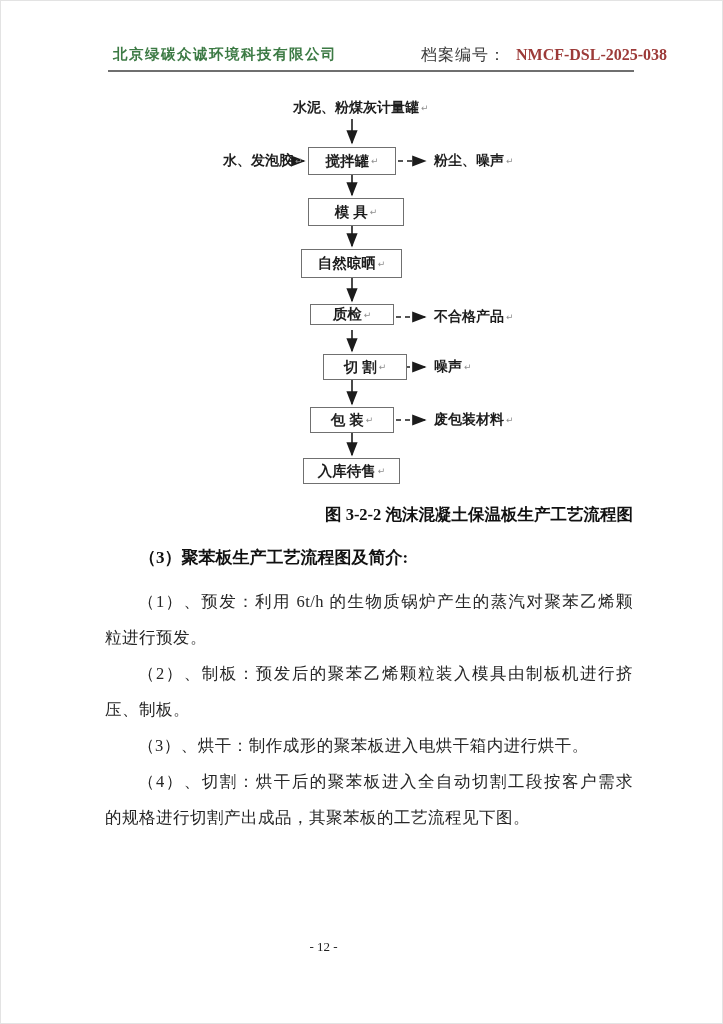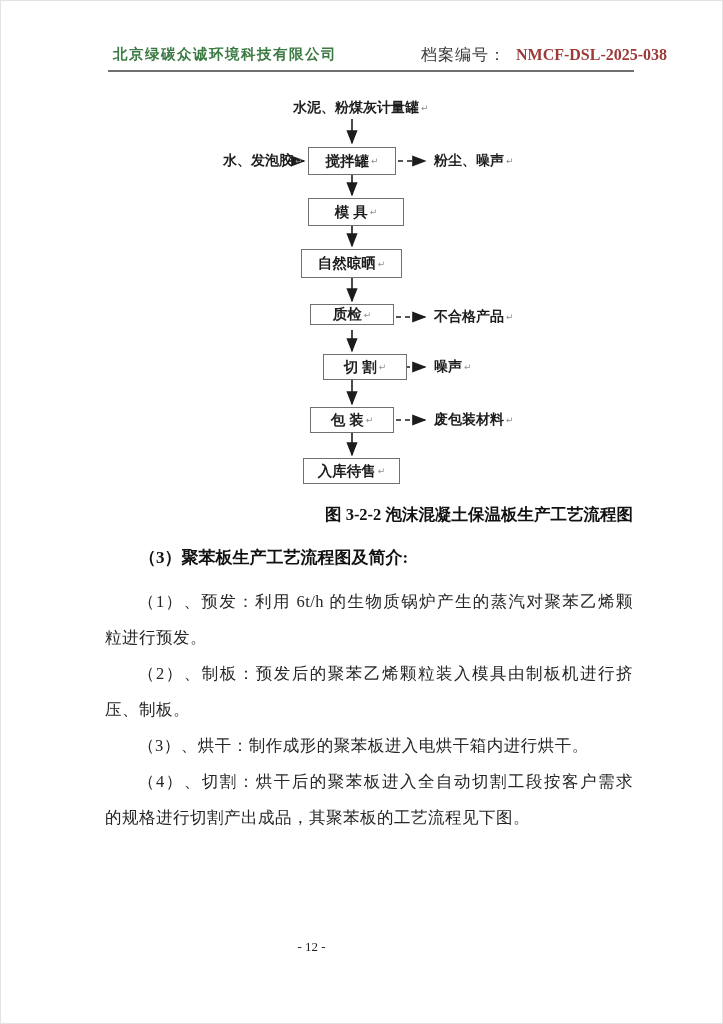--- a/index.html
+++ b/index.html
@@ -43,21 +43,21 @@
   
   .caption{position:absolute;left:104px;top:503px;width:528px;text-align:right;
            font-size:16.5px;font-weight:700;color:#111;}
   .text-area{position:absolute;left:104px;top:540px;width:528px;}
   .heading{font-size:17px;font-weight:700;color:#111;line-height:33px;
            text-indent:2em;margin-bottom:10px;}
   .pline{font-size:16.5px;line-height:36px;color:#262626;letter-spacing:0.5px;}
   .indent{text-indent:2em;}
   .jl{text-align:justify;text-align-last:justify;}
 
-  .footer{position:absolute;left:4px;top:938px;width:613px;text-align:center;
+  .footer{position:absolute;left:16px;top:938px;width:613px;text-align:center;
           font-size:13px;color:#222;}
 </style>
 </head>
 <body>
 
 <div class="page">
 
   <div>
     <div class="hdr-company">北京绿碳众诚环境科技有限公司</div>
     <div class="hdr-right">

